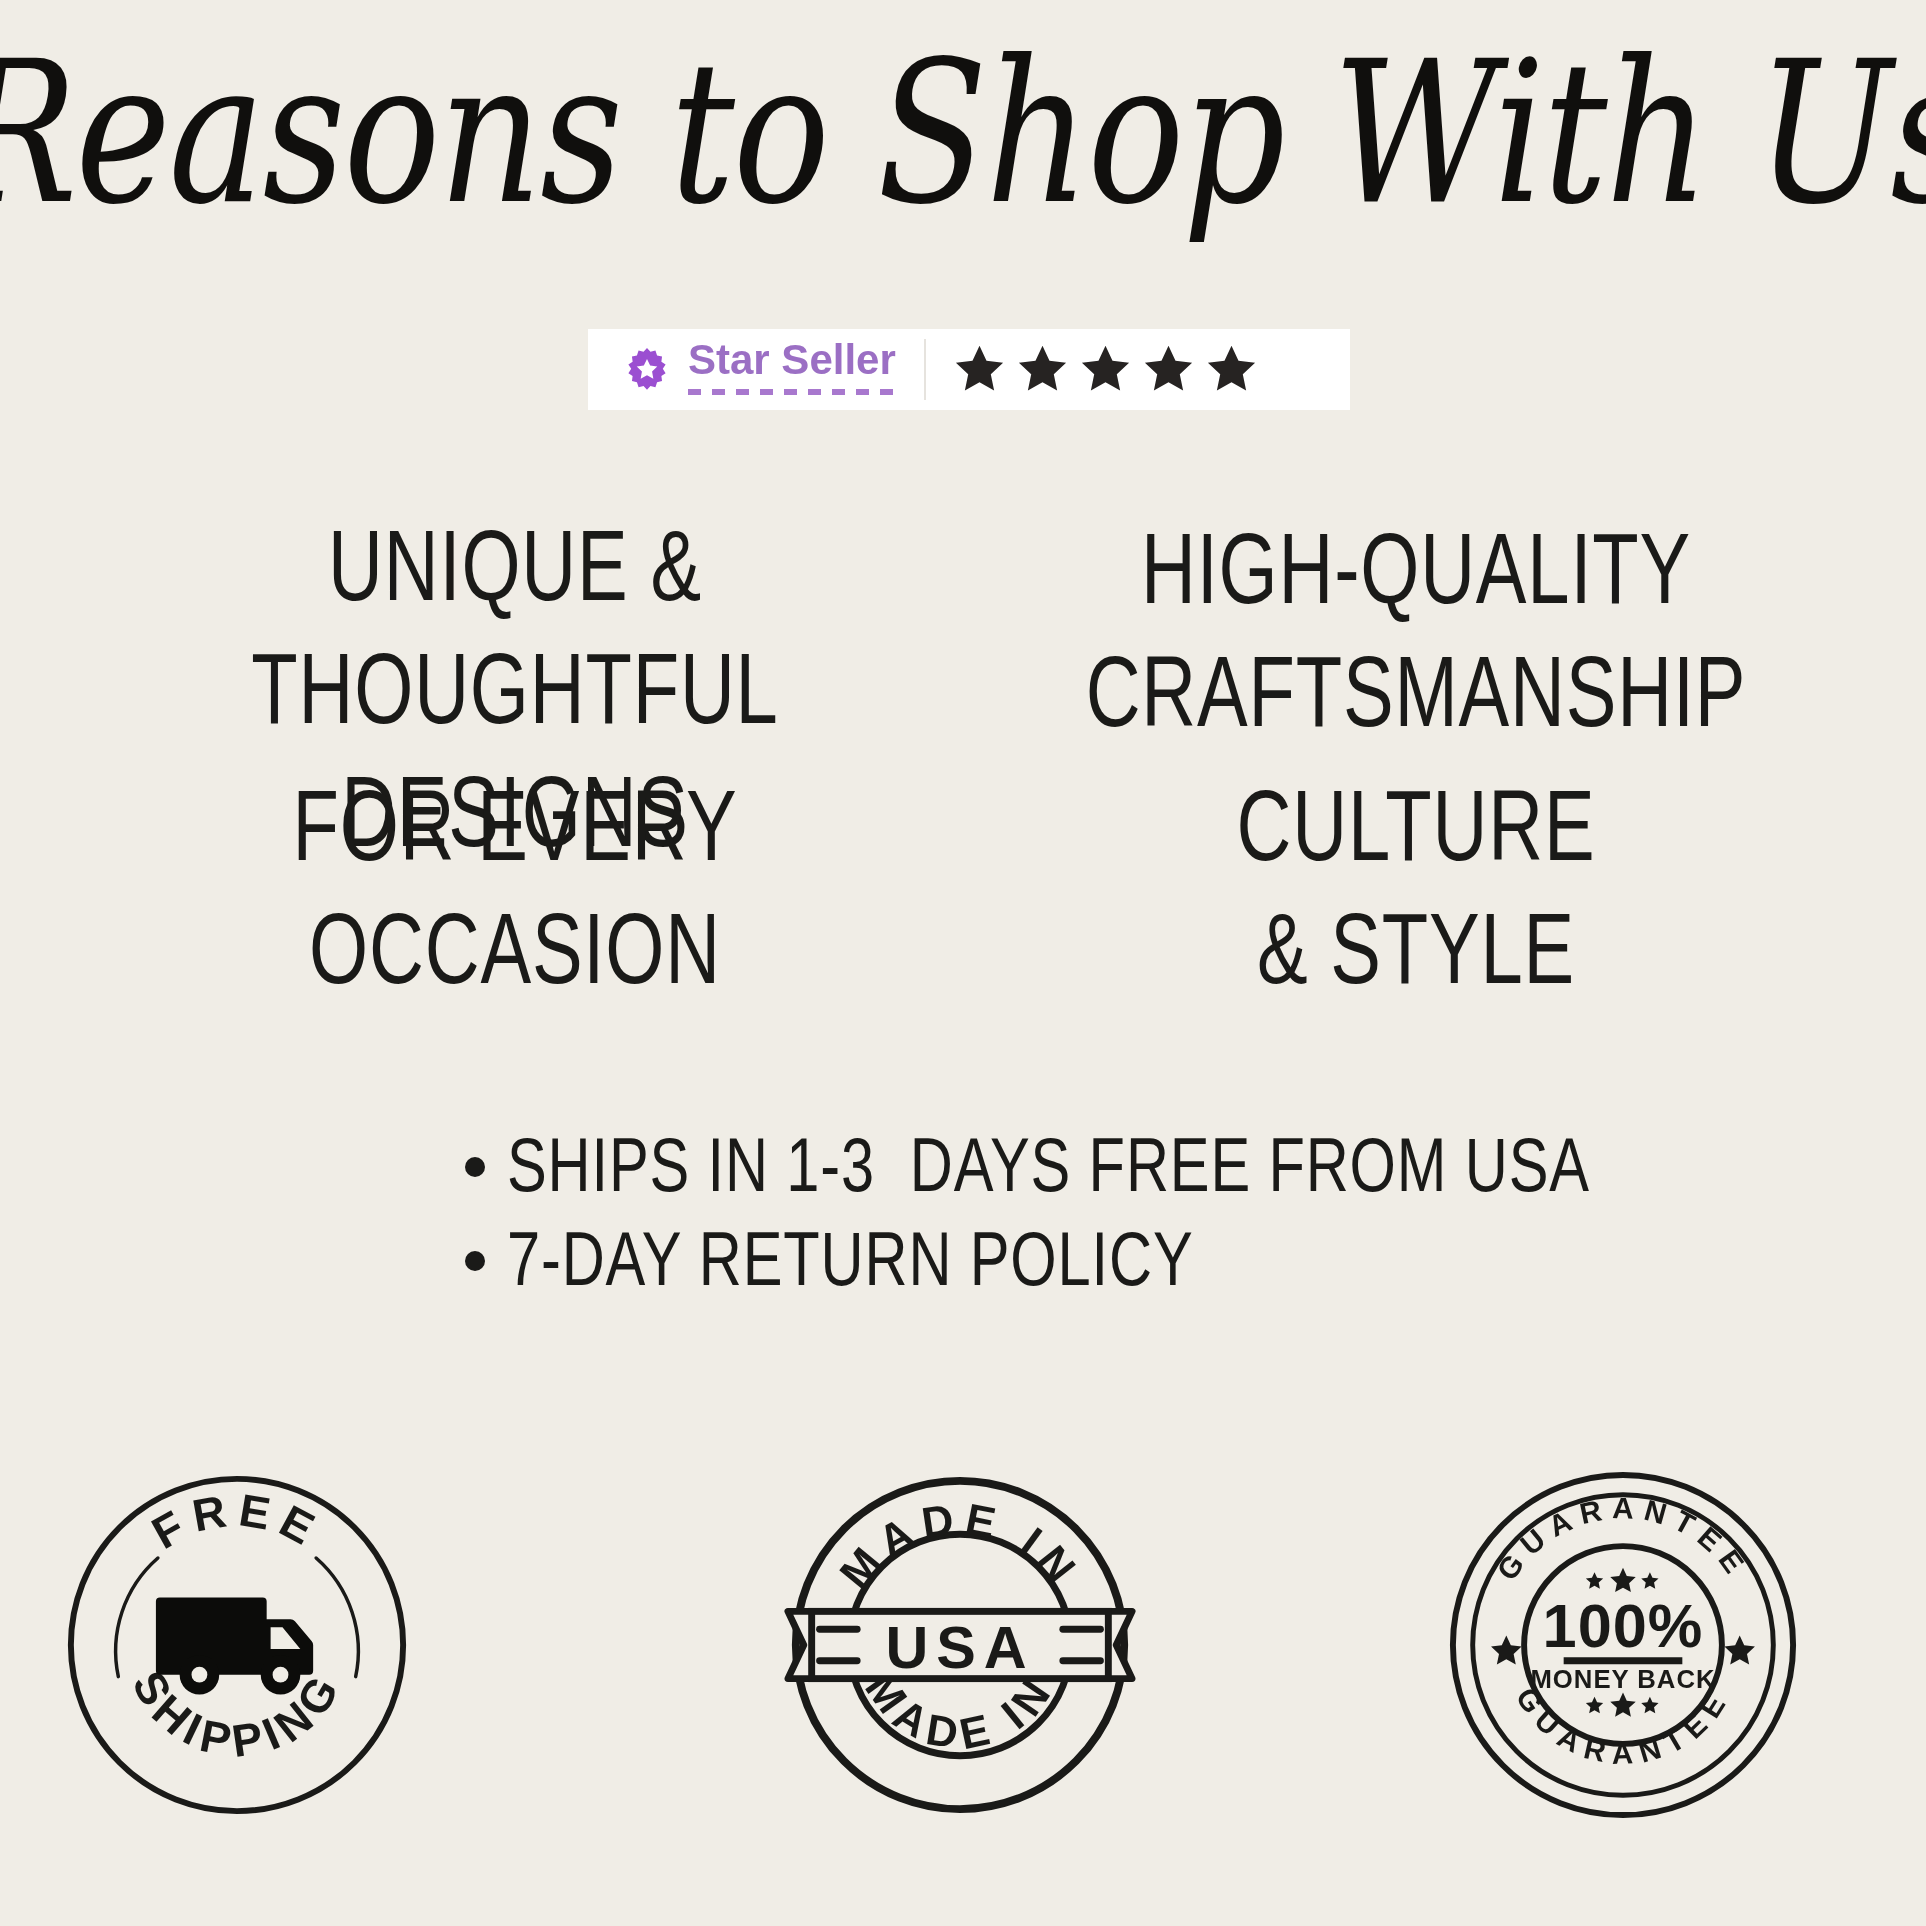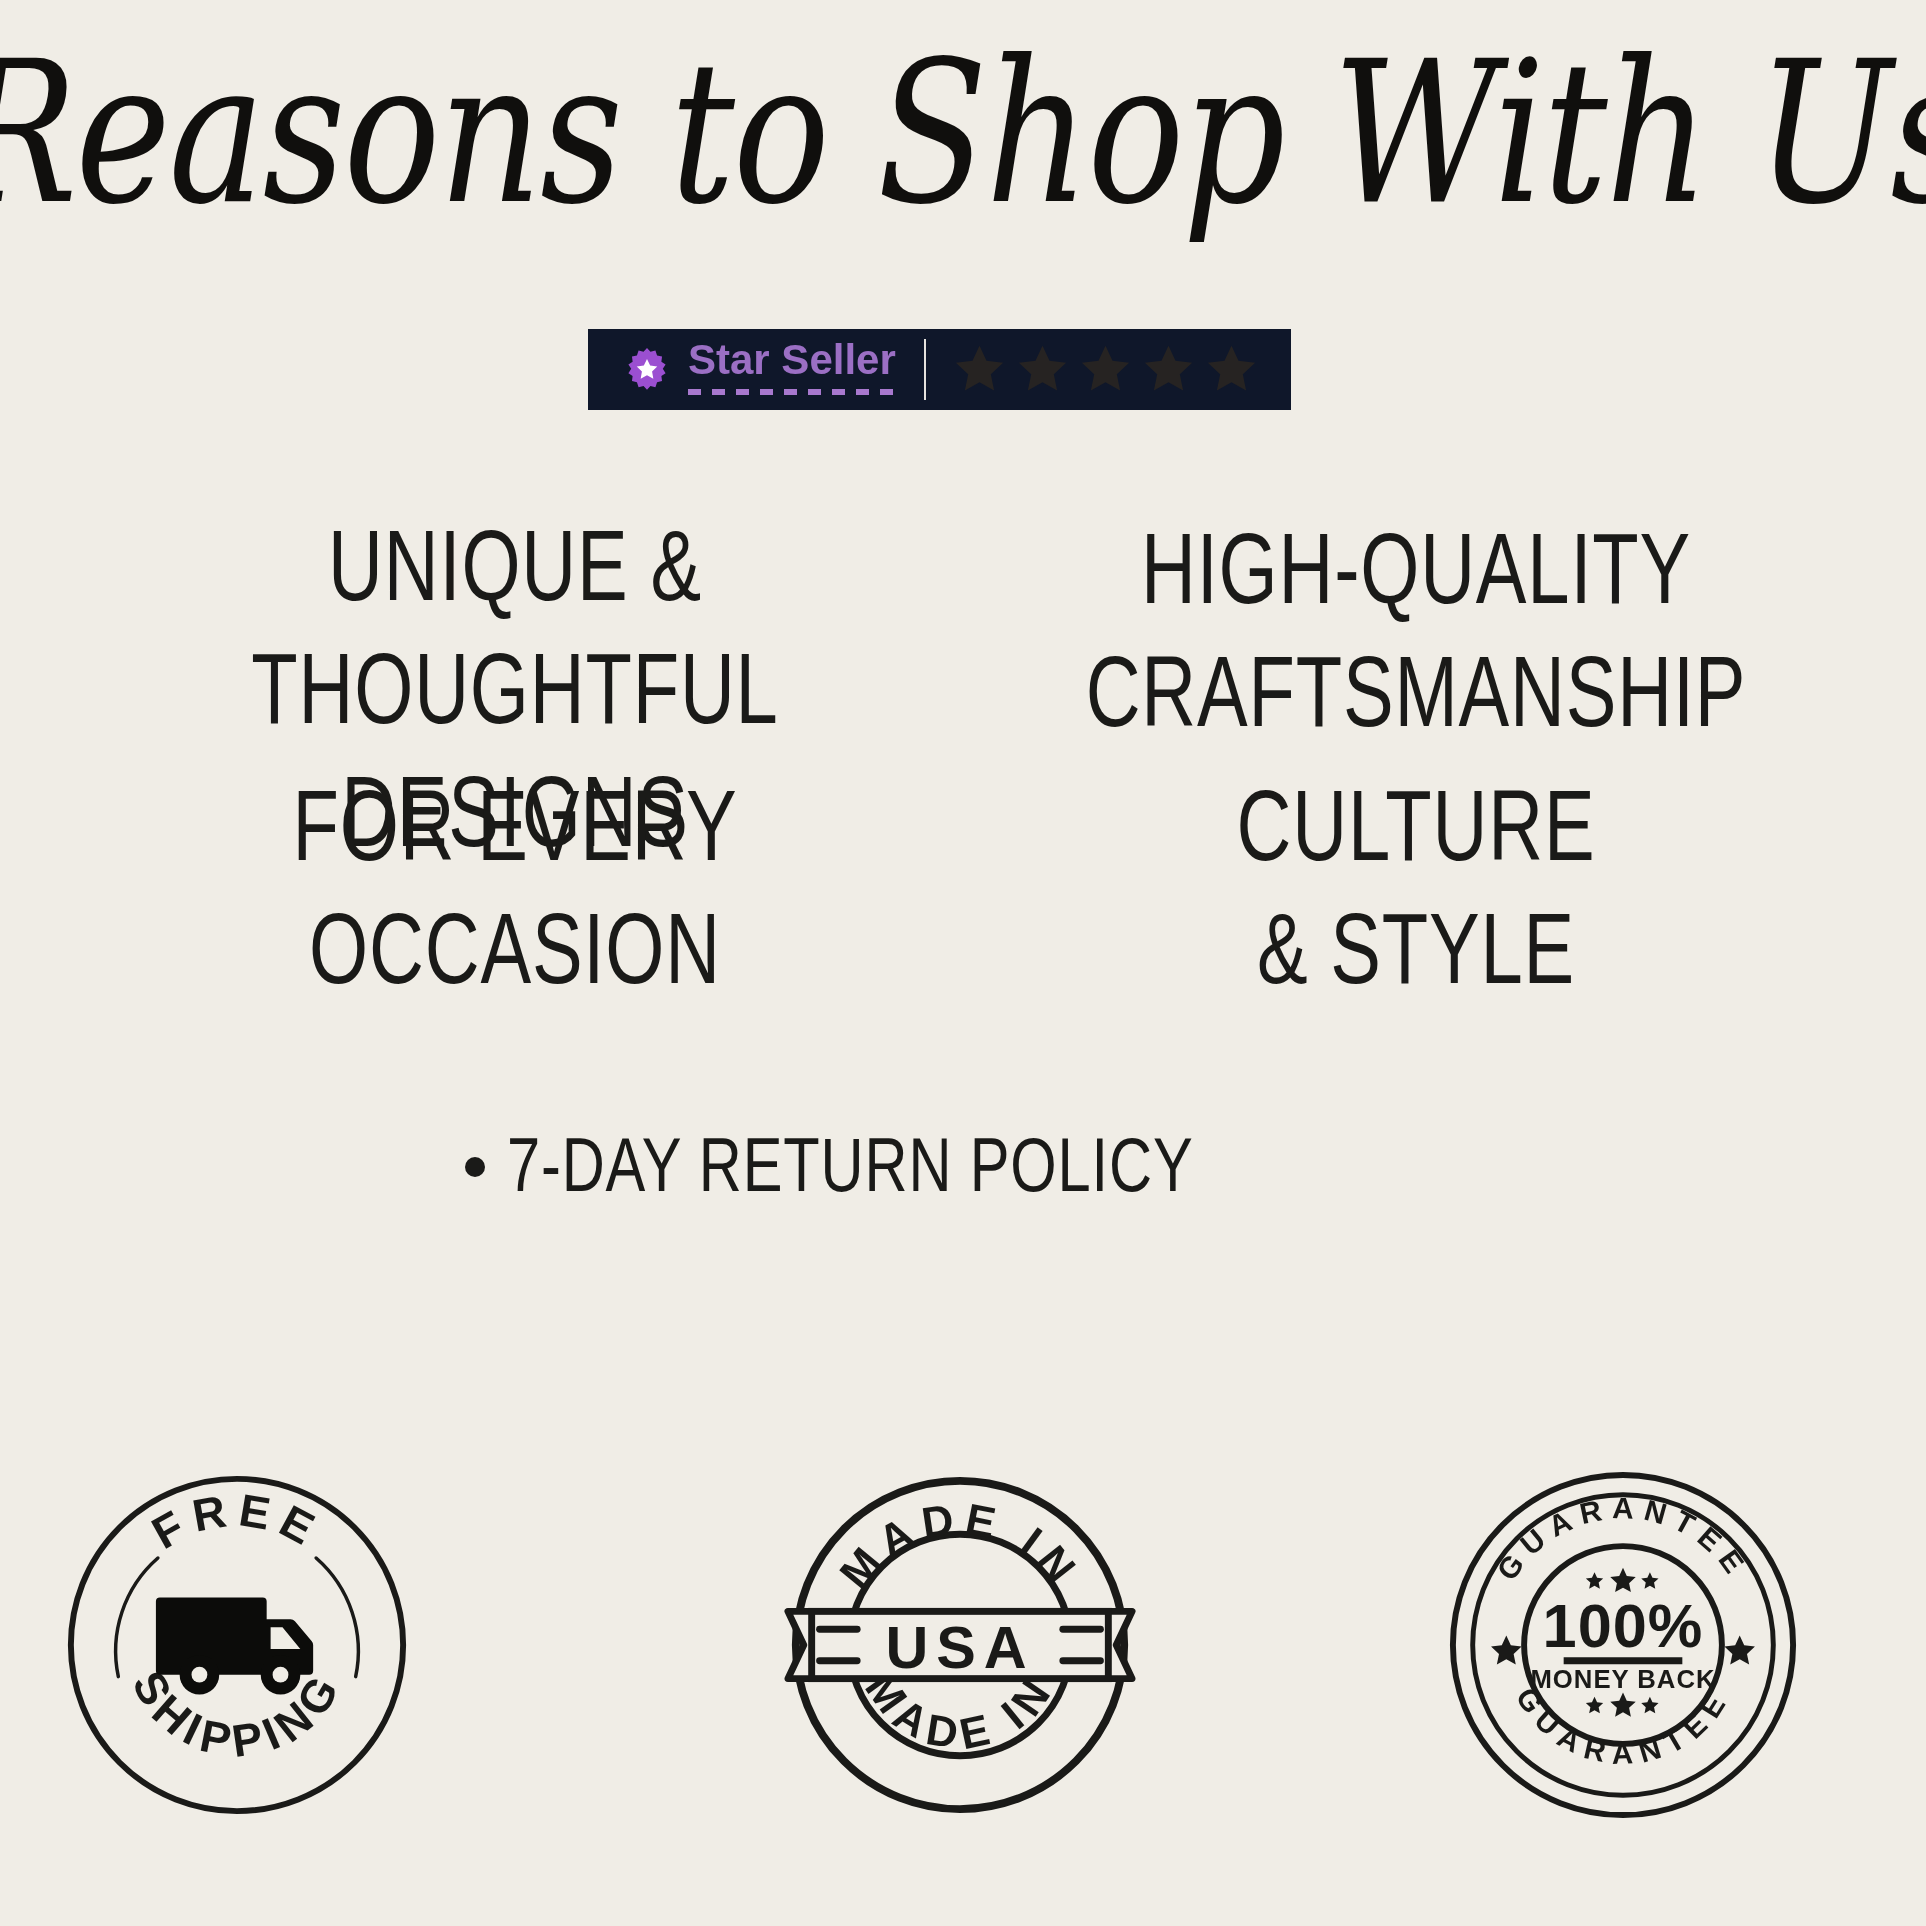--- a/index.html
+++ b/index.html
@@ -37,23 +37,23 @@
     color: #100F0D;
     transform: scaleY(1.18) scaleX(0.97);
     white-space: nowrap;
   }
 
   
   #star-seller-block {
     position: absolute;
     left: 588px;
     top: 329px;
-    width: 703px;
+    width: 762px;
     height: 81px;
-    background: #0f172a;
+    background: #ffffff;
     display: flex;
     align-items: stretch;
   }
   #star-seller-left {
     display: flex;
     align-items: center;
     padding-left: 36px;
     padding-right: 28px;
     flex: 0 0 auto;
   }
@@ -246,20 +246,24 @@
   <span>FOR EVERY</span>
   <span class="line2">OCCASION</span>
 </div>
 
 <div class="feature" id="feature-culture">
   <span>CULTURE</span>
   <span class="line2">&amp; STYLE</span>
 </div>
 
 <ul id="bullet-list">
+  <li>
+    <span class="bullet-dot"></span>
+    <span class="bullet-text">SHIPS IN 1-3  DAYS FREE FROM USA</span>
+  </li>
   <li>
     <span class="bullet-dot"></span>
     <span class="bullet-text">7-DAY RETURN POLICY</span>
   </li>
 </ul>
 
 <div id="badge-row">
 
   <div class="badge" id="badge-free-shipping">
     <svg viewBox="0 0 360 360" aria-hidden="true">

